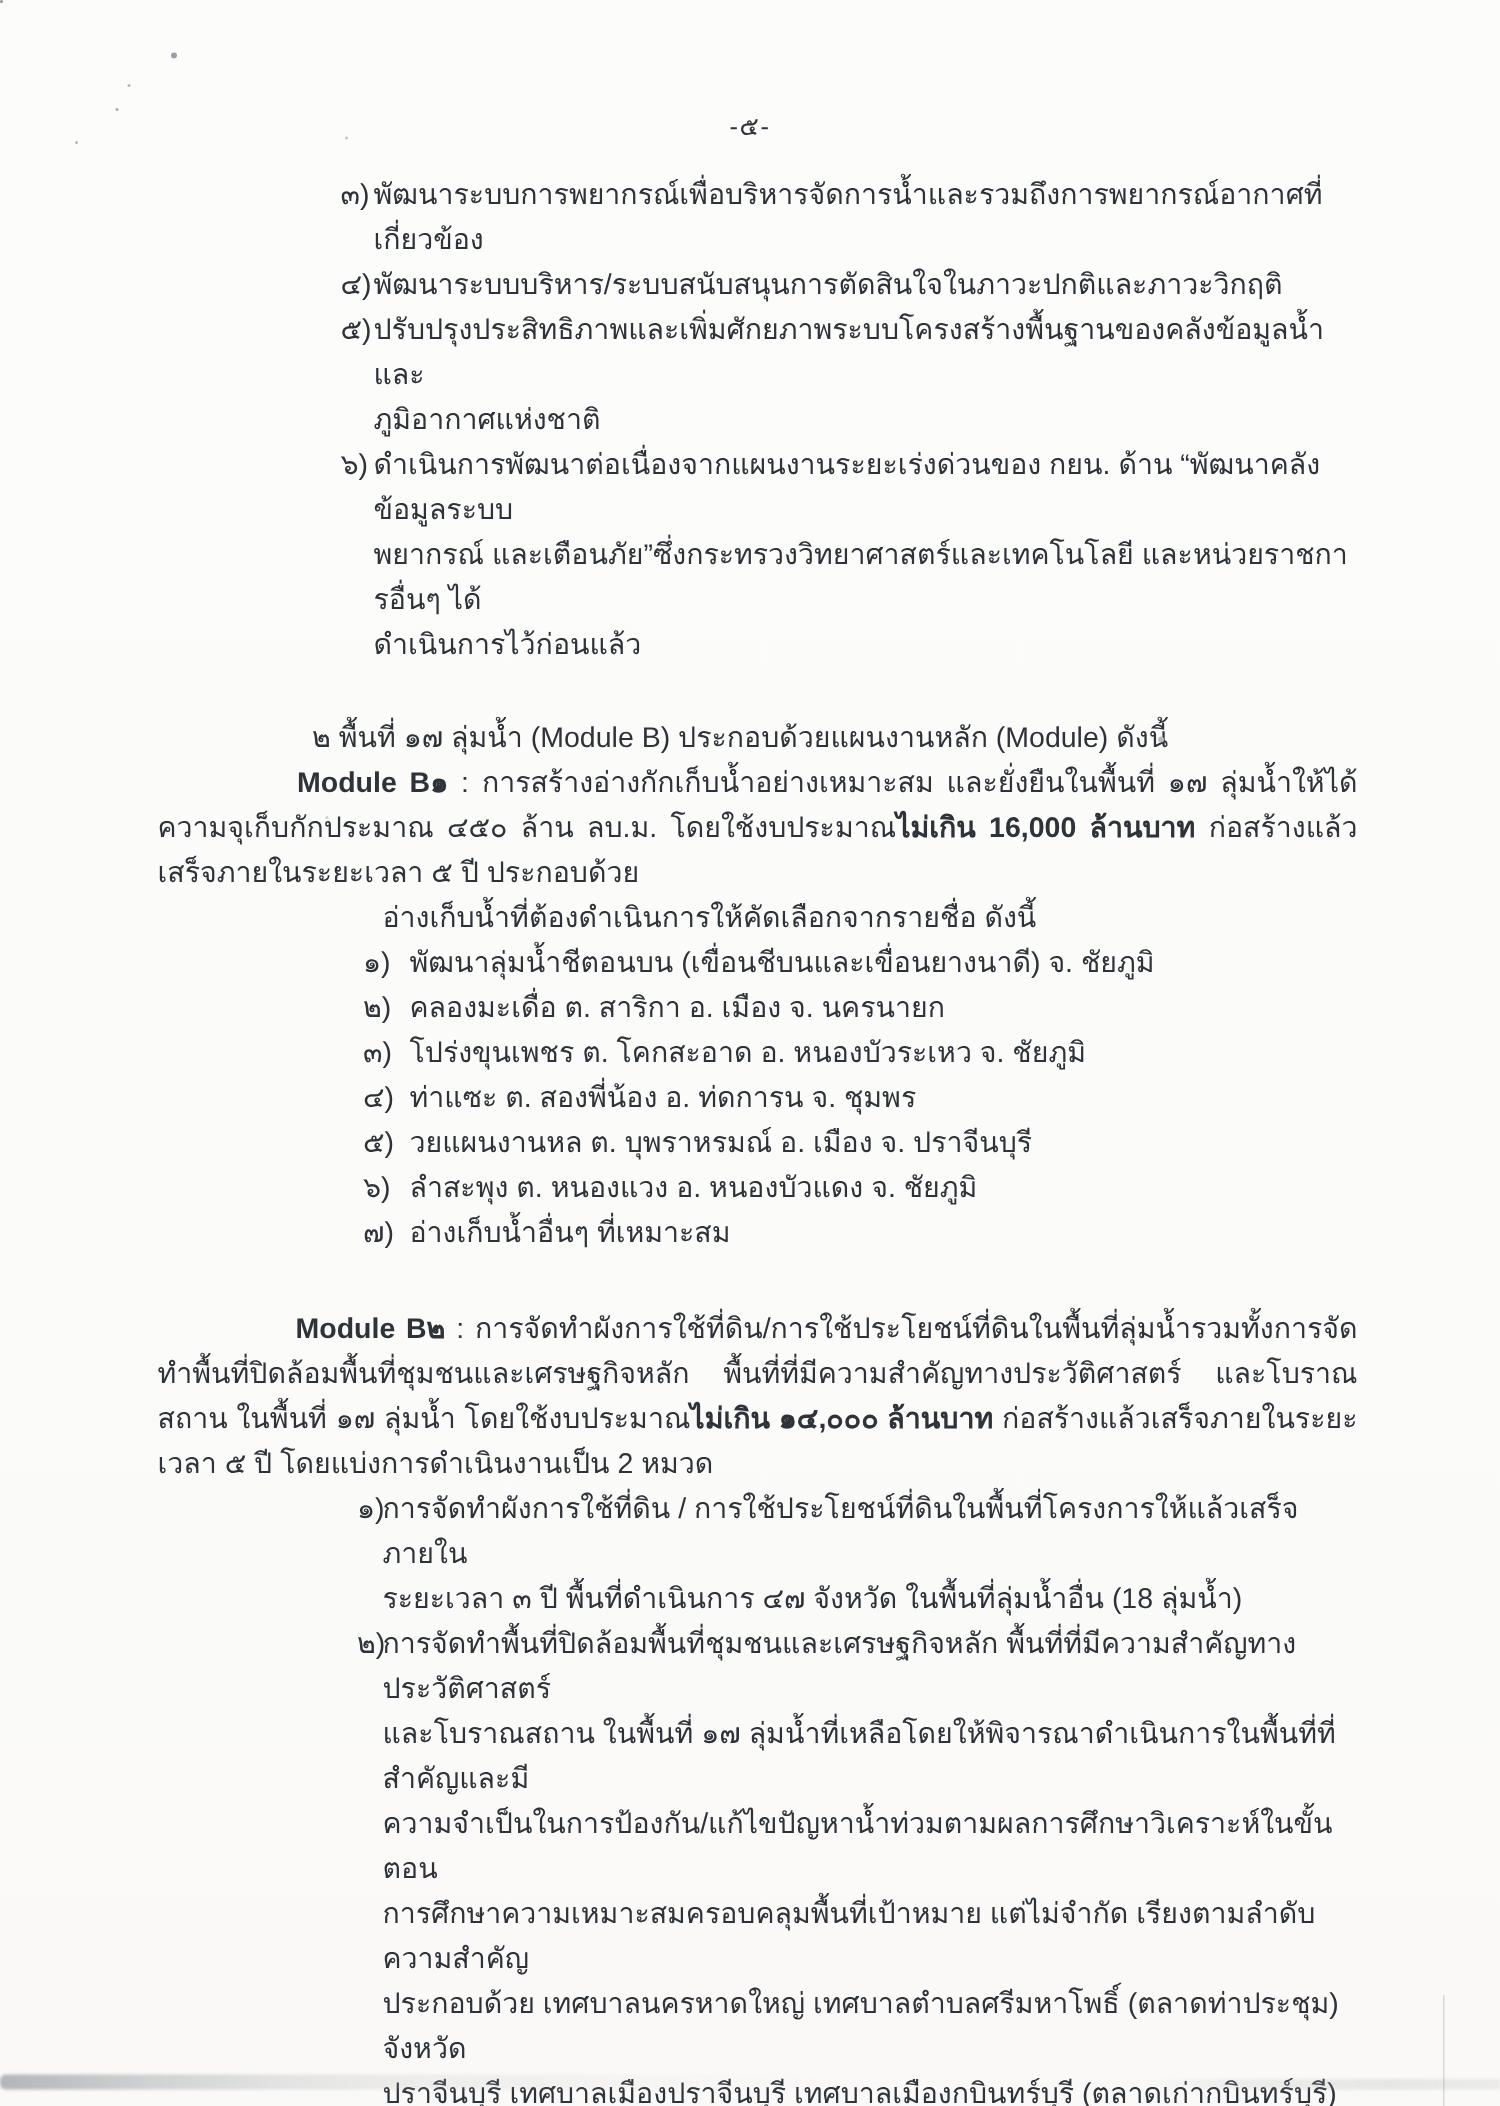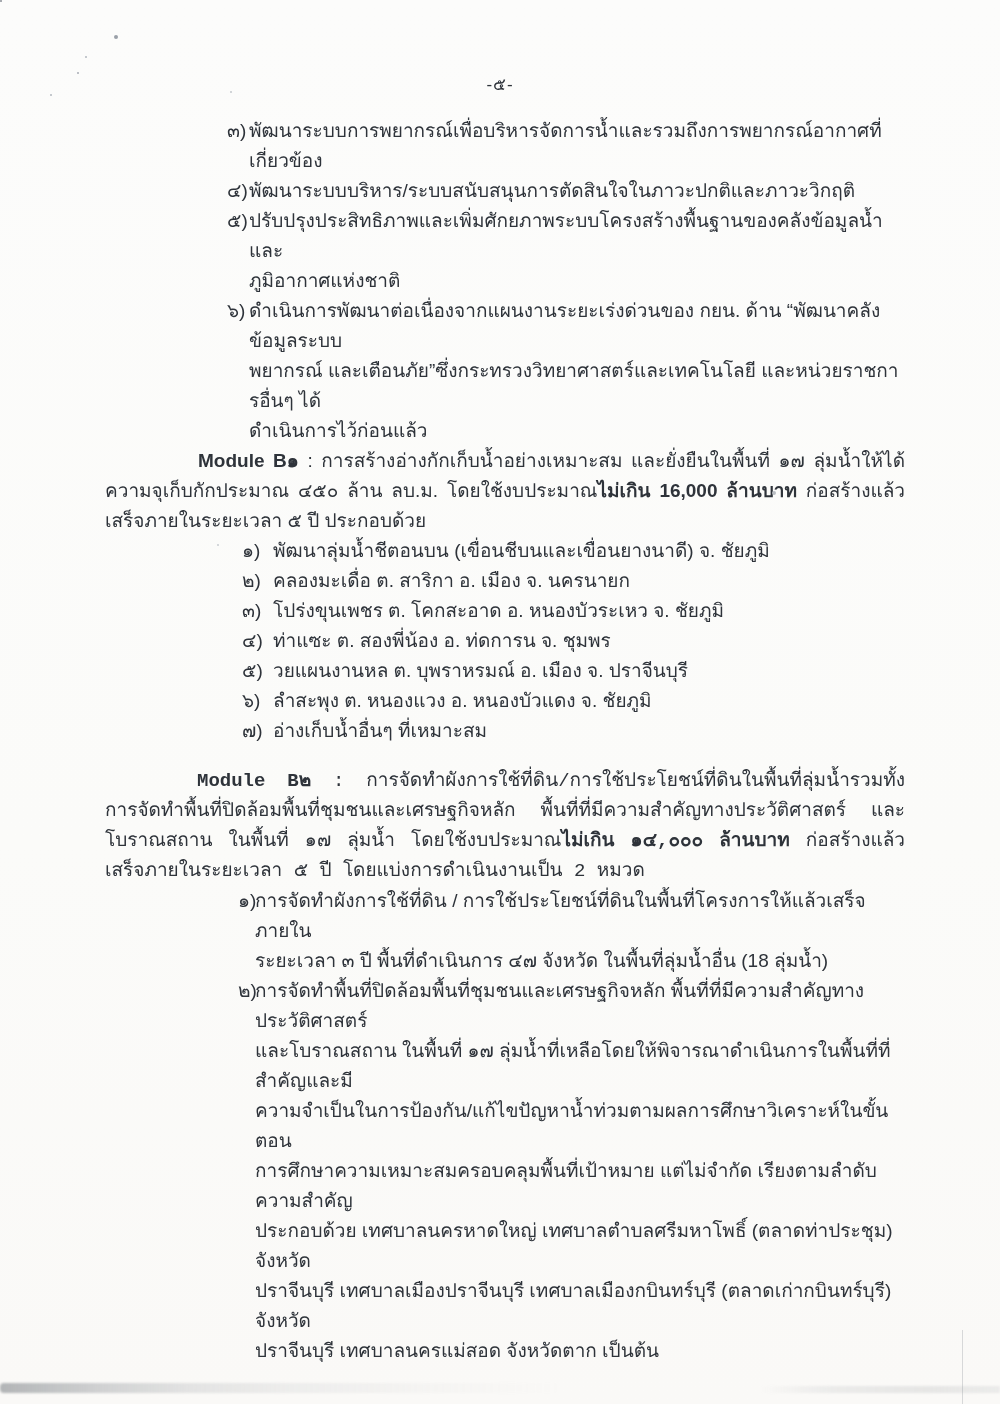--- a/index.html
+++ b/index.html
@@ -31,21 +31,21 @@
   .heading{margin:32px 95px 0 208px;}
   
   .para{margin:0 95px 0 105px;width:800px;text-indent:93px;text-align:justify;}
   .para .lbl{font-weight:bold;}
   .para .bold{font-weight:bold;}
   .note{margin:0 95px 0 255px;}
   
   .res-list{margin:0 95px 0 242px;}
   .res-list .li{padding-left:31px;}
   
-  .para-b2{margin-top:20px;text-indent:92px;font-family:Liberation Mono, monospace;}
+  .para-b2{margin-top:34px;text-indent:92px;}
   .sub-list{margin:0 95px 0 238px;width:667px;}
   .sub-list .li{padding-left:17px;}
   
   .specks{
     position:absolute;left:0;top:0;width:2px;height:2px;border-radius:50%;
     background:#8a8f96;
     box-shadow:115px 36px 0 1px #9aa0a8,
                85px 56px 0 0 #b3b8bf,
                77px 72px 0 0 #a8adb4,
                50px 94px 0 0 #b3b8bf,
@@ -101,23 +101,25 @@
 ภูมิอากาศแห่งชาติ</div>
     </div>
     <div class="li">
       <span class="num">๖)</span>
       <div class="body">ดำเนินการพัฒนาต่อเนื่องจากแผนงานระยะเร่งด่วนของ กยน. ด้าน “พัฒนาคลังข้อมูลระบบ
 พยากรณ์ และเตือนภัย”ซึ่งกระทรวงวิทยาศาสตร์และเทคโนโลยี และหน่วยราชการอื่นๆ ได้
 ดำเนินการไว้ก่อนแล้ว</div>
     </div>
   </div>
 
+  <div class="heading txt">๒ พื้นที่ ๑๗ ลุ่มน้ำ (Module B) ประกอบด้วยแผนงานหลัก (Module) ดังนี้</div>
 
   <div class="para txt"><span class="lbl">Module B๑</span><span> : การสร้างอ่างกักเก็บน้ำอย่างเหมาะสม และยั่งยืนในพื้นที่ ๑๗ ลุ่มน้ำให้ได้ความจุเก็บกักประมาณ ๔๕๐ ล้าน ลบ.ม. โดยใช้งบประมาณ</span><span class="bold">ไม่เกิน 16,000 ล้านบาท</span><span> ก่อสร้างแล้วเสร็จภายในระยะเวลา ๕ ปี ประกอบด้วย</span></div>
 
+  <div class="note txt">อ่างเก็บน้ำที่ต้องดำเนินการให้คัดเลือกจากรายชื่อ ดังนี้</div>
 
   <div class="res-list txt">
     <div class="li">
       <span class="num">๑)</span>
       <div class="body">พัฒนาลุ่มน้ำชีตอนบน (เขื่อนชีบนและเขื่อนยางนาดี) จ. ชัยภูมิ</div>
     </div>
     <div class="li">
       <span class="num">๒)</span>
       <div class="body">คลองมะเดื่อ ต. สาริกา อ. เมือง จ. นครนายก</div>
     </div>

